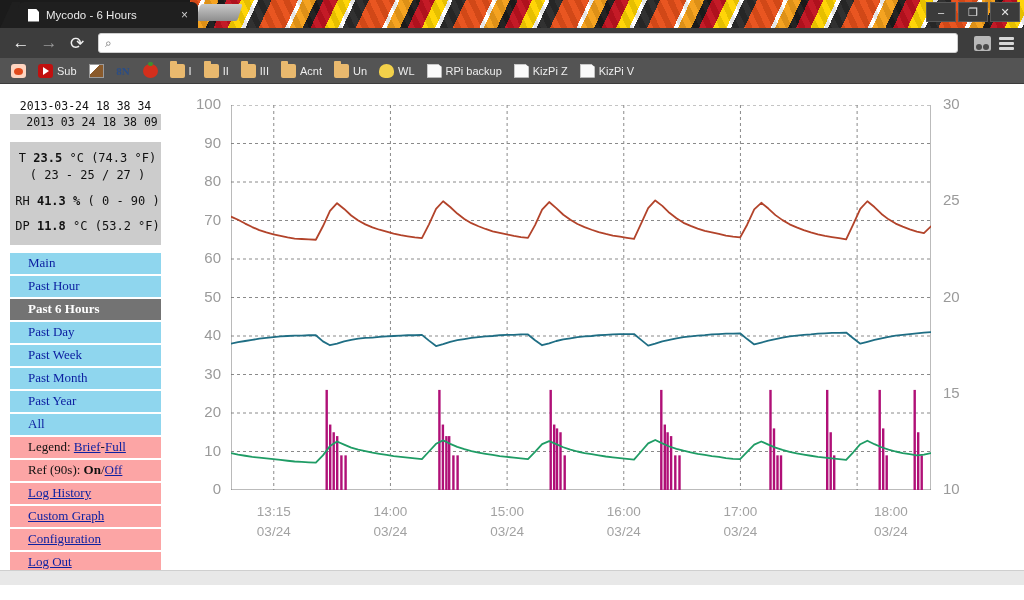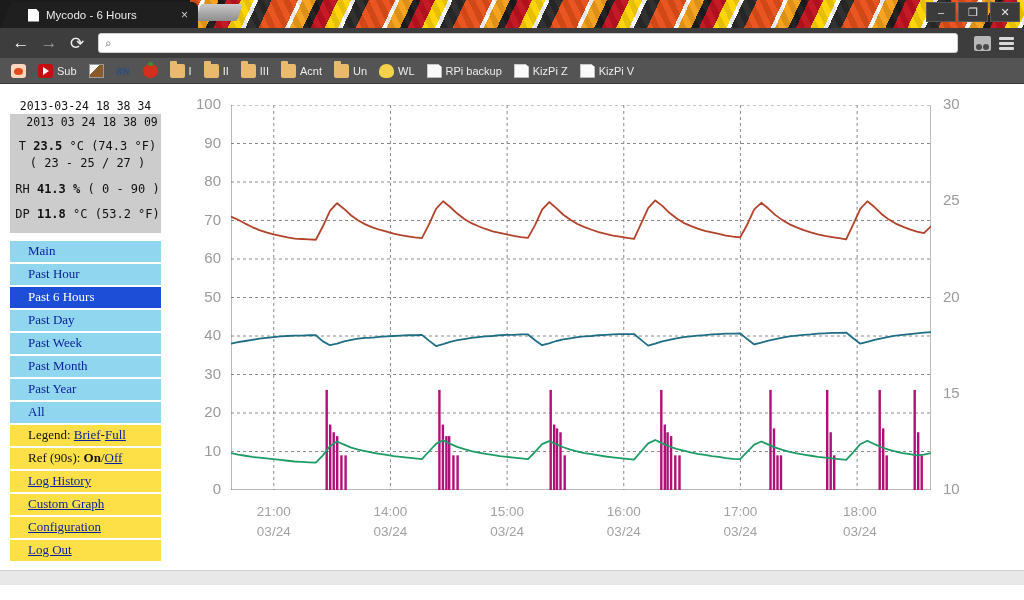--- a/index.html
+++ b/index.html
@@ -136,34 +136,34 @@
   }
 
   
   .sidebar { position:absolute; left:10px; top:13px; width:151px; }
   .ts-line {
     text-align:center; font-size:11.5px; color:#111;
     font-family:"DejaVu Sans Mono", monospace; padding:1px 0;
   }
   .ts-line.shade { background:#cccccc;padding-left:13px; }
   .readings {
-    background:#cccccc; padding:8px 0 9px 4px; margin-top:0;
+    background:#cccccc; padding:8px 0 9px 4px; margin-top:12px;
     text-align:center; font-size:12px; color:#111;
     font-family:"DejaVu Sans Mono", monospace; line-height:1.45;
   }
   .readings b { font-weight:bold; }
   .nav-list { margin-top:8px; }
   .nav-item {
     font-family:"Liberation Serif", serif;
     font-size:13px; padding:2.5px 0 2.5px 18px;
     color:#0d21a1; background:#8fd6ee; margin-bottom:2px;
     white-space:nowrap;
   }
-  .nav-item.active { background:#1d4ed8; color:#ffffff; font-weight:normal; }
-  .nav-item.green { background:#fde047; }
+  .nav-item.active { background:#737373; color:#ffffff; font-weight:bold; }
+  .nav-item.green { background:#fca5a5; }
   .nav-item a { color:#0d21a1; text-decoration:underline; }
   .nav-item .plain { text-decoration:none; color:#111; font-weight:bold; }
   .nav-item .lbl { color:#111; }
 
   
   .chart-wrap { position:absolute; left:170px; top:20px; width:845px; height:465px; }
   .chart-title {
     text-align:center; font-size:16.5px; color:#222; margin-bottom:6px;
     font-family:"Liberation Sans", sans-serif;
   }
@@ -447,24 +447,24 @@
           <div class="axis-label axis-left" style="left: 5px; top: 144px;">60</div>
           <div class="axis-label axis-left" style="left: 5px; top: 105.5px;">70</div>
           <div class="axis-label axis-left" style="left: 5px; top: 67px;">80</div>
           <div class="axis-label axis-left" style="left: 5px; top: 28.5px;">90</div>
           <div class="axis-label axis-left" style="left: 5px; top: -10px;">100</div>
           <div class="axis-label axis-right" style="left: 773px; top: 375px;">10</div>
           <div class="axis-label axis-right" style="left: 773px; top: 278.75px;">15</div>
           <div class="axis-label axis-right" style="left: 773px; top: 182.5px;">20</div>
           <div class="axis-label axis-right" style="left: 773px; top: 86.25px;">25</div>
           <div class="axis-label axis-right" style="left: 773px; top: -10px;">30</div>
-          <div class="xtick" style="left: 68.7778px; top: 397px;"><span>21:00</span><br><span>03/24</span></div>
+          <div class="xtick" style="left: 68.7778px; top: 397px;"><span>13:15</span><br><span>03/24</span></div>
           <div class="xtick" style="left: 185.444px; top: 397px;"><span>14:00</span><br><span>03/24</span></div>
           <div class="xtick" style="left: 302.111px; top: 397px;"><span>15:00</span><br><span>03/24</span></div>
           <div class="xtick" style="left: 418.778px; top: 397px;"><span>16:00</span><br><span>03/24</span></div>
           <div class="xtick" style="left: 535.444px; top: 397px;"><span>17:00</span><br><span>03/24</span></div>
-          <div class="xtick" style="left: 655px; top: 397px;"><span>18:00</span><br><span>03/24</span></div>
+          <div class="xtick" style="left: 686px; top: 397px;"><span>18:00</span><br><span>03/24</span></div>
         </div>
     </div>
 
     <div class="scroll-strip"></div>
   </div>
 </div>
 
 </body></html>

